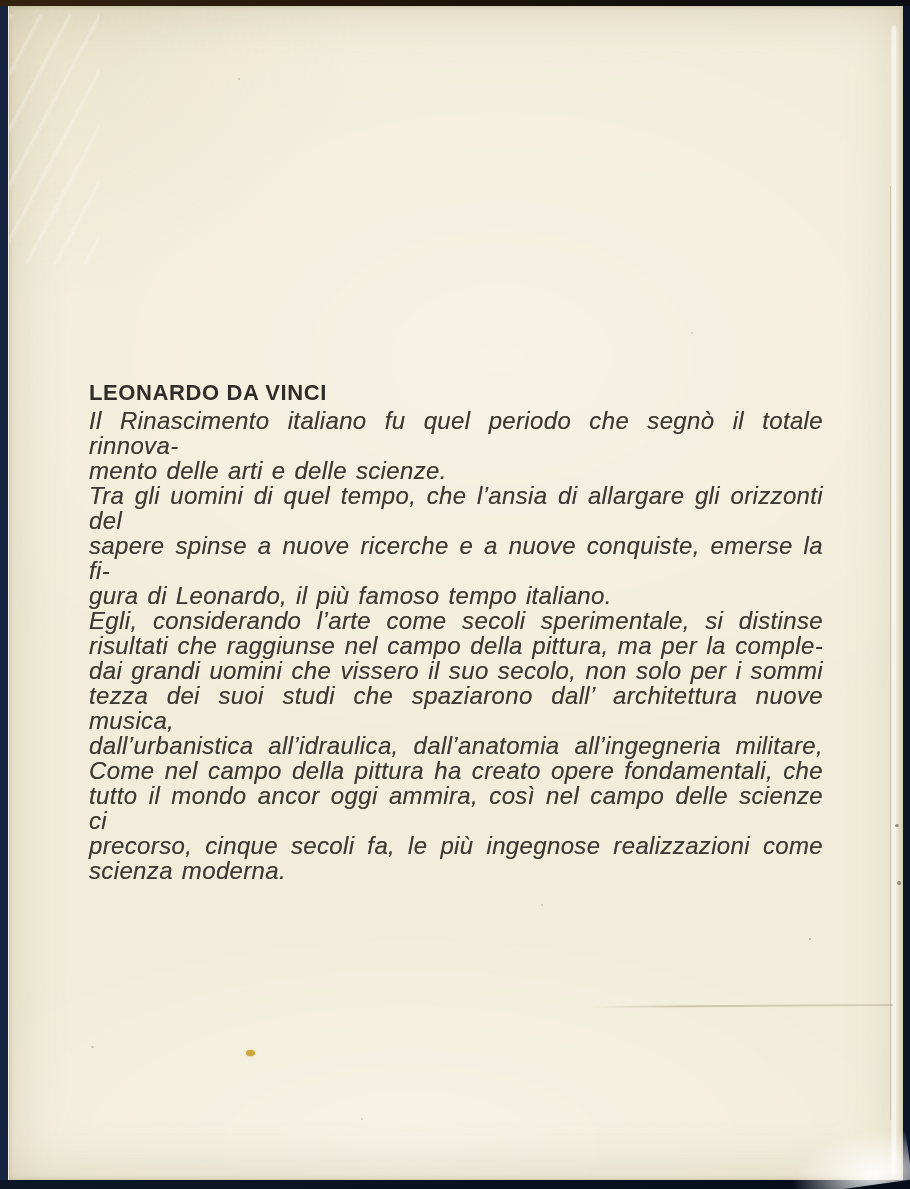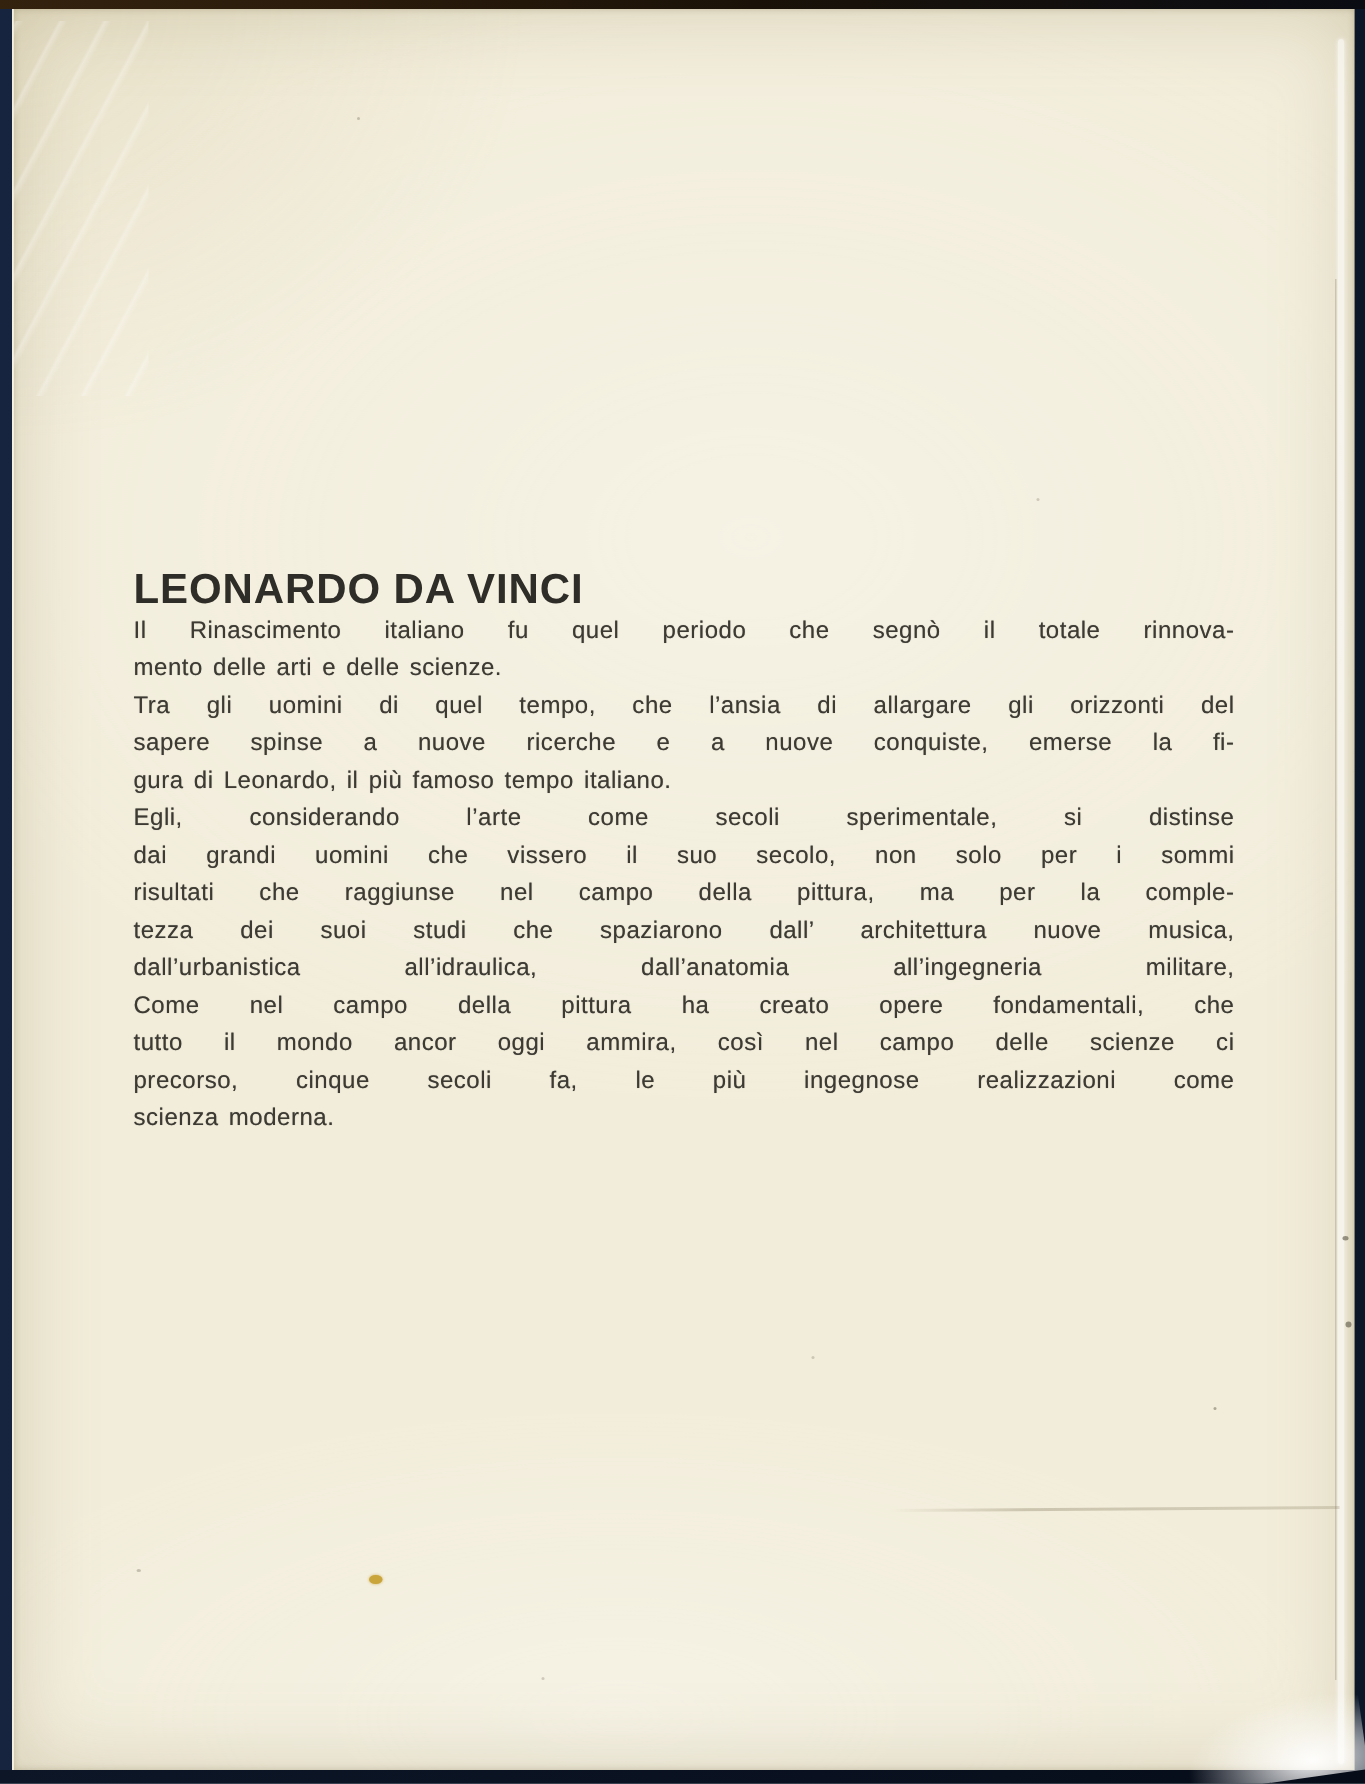--- a/index.html
+++ b/index.html
@@ -81,27 +81,28 @@
   .speck.s6 { left: 352px; top: 1112px; width: 2px; height: 2px; opacity: .25; }
   .speck.s7 { left: 82px;  top: 1040px; width: 3px; height: 2px; opacity: .3; }
   .speck.s8 { left: 532px; top: 898px; width: 2px; height: 2px; opacity: .25; }
   
   .textblock {
     position: absolute; left: 80px; top: 374px; width: 734px;
     color: #3c3a33;
   }
   .heading {
     margin: 0 0 2px 0;
-    font-size: 28px; line-height: 26px;
+    font-size: 22px; line-height: 26px;
     font-weight: bold; font-style: normal;
     letter-spacing: 0.6px;
     color: #2f2d27;
   }
   .line {
-    font-size: 16px; line-height: 25px;
+    font-style: italic;
+    font-size: 24px; line-height: 25px;
     letter-spacing: 0.35px; word-spacing: 2px;
     white-space: normal;
     text-shadow: 0 0 0.5px rgba(62,60,52,0.55);
   }
   .line.j { text-align: justify; text-align-last: justify; }
 </style>
 </head>
 <body>
 
 <div class="frame">
@@ -125,22 +126,22 @@
     <div class="speck s8"></div>
 
     <div class="textblock">
       <h1 class="heading">LEONARDO DA VINCI</h1>
       <div class="line j">Il Rinascimento italiano fu quel periodo che segnò il totale rinnova-</div>
       <div class="line">mento delle arti e delle scienze.</div>
       <div class="line j">Tra gli uomini di quel tempo, che l’ansia di allargare gli orizzonti del</div>
       <div class="line j">sapere spinse a nuove ricerche e a nuove conquiste, emerse la fi-</div>
       <div class="line">gura di Leonardo, il più famoso tempo italiano.</div>
       <div class="line j">Egli, considerando l’arte come secoli sperimentale, si distinse</div>
+      <div class="line j">risultati che raggiunse nel campo della pittura, ma per la comple-</div>
       <div class="line j">dai grandi uomini che vissero il suo secolo, non solo per i sommi</div>
-      <div class="line j">risultati che raggiunse nel campo della pittura, ma per la comple-</div>
       <div class="line j">tezza dei suoi studi che spaziarono dall’ architettura nuove musica,</div>
       <div class="line j">dall’urbanistica all’idraulica, dall’anatomia all’ingegneria militare,</div>
       <div class="line j">Come nel campo della pittura ha creato opere fondamentali, che</div>
       <div class="line j">tutto il mondo ancor oggi ammira, così nel campo delle scienze ci</div>
       <div class="line j">precorso, cinque secoli fa, le più ingegnose realizzazioni come</div>
       <div class="line">scienza moderna.</div>
     </div>
   </div>
 </div>
 

